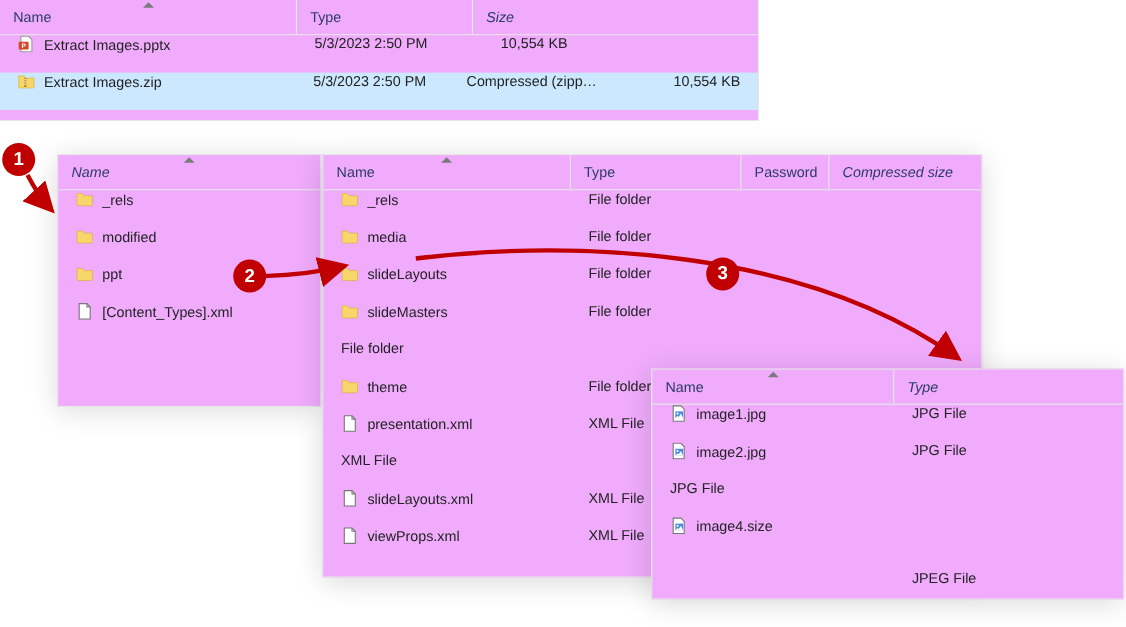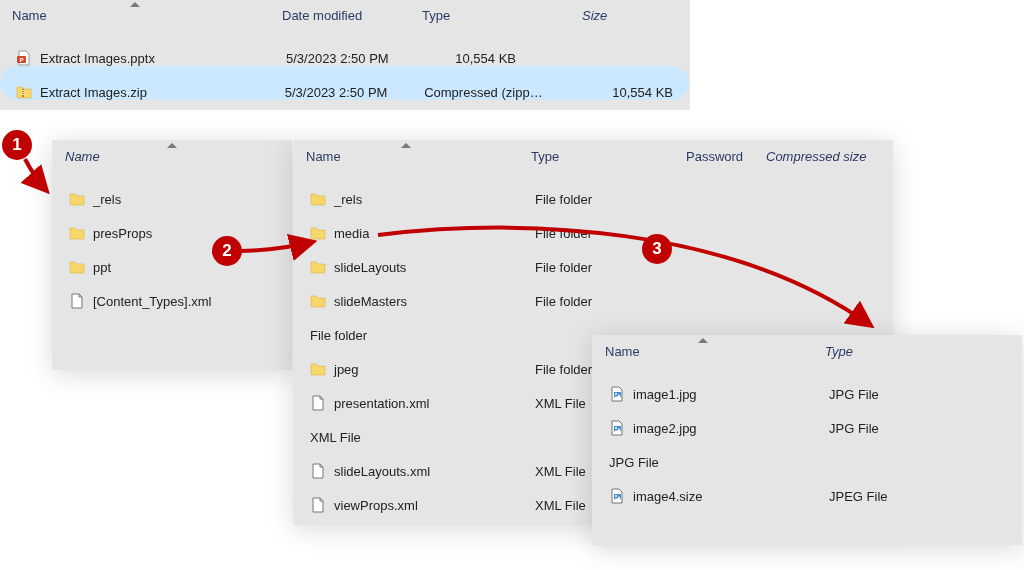--- a/index.html
+++ b/index.html
@@ -10,21 +10,21 @@
     background: #ffffff;
     position: relative;
     font-size: 13px;
     color: #222;
     overflow: hidden;
   }
 
   
   .pane {
     position: absolute;
-    background: #e5e5e5;
+    background: #f0abfc;
     border: 1px solid #e6e6e6;
   }
   .pane.shadow { box-shadow: 0 4px 25px rgba(0,0,0,0.15); }
 
   #pane-top  { left: 0;  top: 0;  width: 690px; height: 110px; border-top:none; border-left:none; }
   #pane-1    { left: 52px; top: 140px; width: 240px; height: 230px; }
   #pane-2    { left: 293px;top: 140px; width: 600px; height: 385px; }
   #pane-3    { left: 592px;top: 335px; width: 430px; height: 210px; }
 
   .hdr {
@@ -54,25 +54,25 @@
     transform: translateX(-50%);
     width: 0; height: 0;
     border-left: 5px solid transparent;
     border-right: 5px solid transparent;
     border-bottom: 5px solid #7a7a7a;
   }
 
   .rows { }
   .row {
     display: flex;
-    align-items: flex-end;
+    align-items: flex-start;
     height: 34px;
     padding: 0 6px;
   }
-  .row.sel { background: #cce8ff; border-radius: 17px; }
+  .row.sel { background: #cce8ff; }
   .cell { padding: 0 10px; overflow: hidden; text-overflow: ellipsis; white-space: nowrap; }
   .cell.name { display:flex; align-items:center; gap:8px; }
 
   
   .ic { width:16px; height:16px; flex:0 0 16px; display:inline-block; }
   .ic-folder { }
   .ic-folder svg { display:block; }
   .ic-file svg { display:block; }
   .ic-pptx svg { display:block; }
   .ic-zip svg { display:block; }
@@ -101,23 +101,20 @@
 </style>
 </head>
 <body>
 
 <div id="pane-top" class="pane">
   <div class="hdr">
     <div class="col" style="width:270px">
       <span>Name</span>
       <span class="sort-caret"></span>
     </div>
-    <div class="col" style="width:140px">
-      <span>Date modified</span>
-    </div>
     <div class="col" style="width:160px">
       <span>Type</span>
     </div>
     <div class="col" style="width:110px">
       <span>Size</span>
     </div>
   </div>
   <div class="rows" id="top-rows">
       <div class="row">
         <div class="cell name" style="width:270px">
@@ -171,21 +168,21 @@
           <span>_rels</span>
         </div>
       </div>
       <div class="row">
         <div class="cell name" style="width:220px">
           <span class="ic ic-folder">
             <svg width="16" height="16" viewBox="0 0 16 16">
               <path d="M1 3h5l1.5 2H15v8a1 1 0 0 1-1 1H2a1 1 0 0 1-1-1z" fill="#f7d66a" stroke="#d4a92a" stroke-width="0.5"></path>
             </svg>
           </span>
-          <span>presProps</span>
+          <span>modified</span>
         </div>
       </div>
       <div class="row">
         <div class="cell name" style="width:220px">
           <span class="ic ic-folder">
             <svg width="16" height="16" viewBox="0 0 16 16">
               <path d="M1 3h5l1.5 2H15v8a1 1 0 0 1-1 1H2a1 1 0 0 1-1-1z" fill="#f7d66a" stroke="#d4a92a" stroke-width="0.5"></path>
             </svg>
           </span>
           <span>ppt</span>
@@ -269,21 +266,21 @@
       <div class="row">
         <div class="cell" style="width:155px;">File folder</div>
       </div>
       <div class="row">
         <div class="cell name" style="width:225px">
           <span class="ic ic-folder">
             <svg width="16" height="16" viewBox="0 0 16 16">
               <path d="M1 3h5l1.5 2H15v8a1 1 0 0 1-1 1H2a1 1 0 0 1-1-1z" fill="#f7d66a" stroke="#d4a92a" stroke-width="0.5"></path>
             </svg>
           </span>
-          <span>jpeg</span>
+          <span>theme</span>
         </div>
         <div class="cell" style="width:155px;">File folder</div>
       </div>
       <div class="row">
         <div class="cell name" style="width:225px">
           <span class="ic ic-file">
             <svg width="16" height="16" viewBox="0 0 16 16">
               <path d="M3 1h7l3 3v11H3z" fill="#fff" stroke="#777" stroke-width="1"></path>
               <path d="M10 1v3h3" fill="none" stroke="#777" stroke-width="1"></path>
             </svg>
@@ -369,21 +366,21 @@
           <span class="ic ic-img">
             <svg width="16" height="16" viewBox="0 0 16 16">
               <path d="M3 1h7l3 3v11H3z" fill="#fff" stroke="#777" stroke-width="1"></path>
               <rect x="5" y="6" width="7" height="6" fill="#4a89dc"></rect>
               <circle cx="7" cy="8" r="1" fill="#fff"></circle>
               <path d="M5 12l2-2 1 1 2-3 2 4z" fill="#fff"></path>
             </svg>
           </span>
           <span>image4.size</span>
         </div>
-        <div class="cell" style="width:180px;">JPEG File</div>
+        <div class="cell" style="width:180px;margin-top:48px;">JPEG File</div>
       </div>
     </div>
 </div>
 
 <div class="step" style="left:2px;  top:130px">
     <span>1</span>
   </div>
 <div class="step" style="left:212px;top:236px">
     <span>2</span>
   </div>

